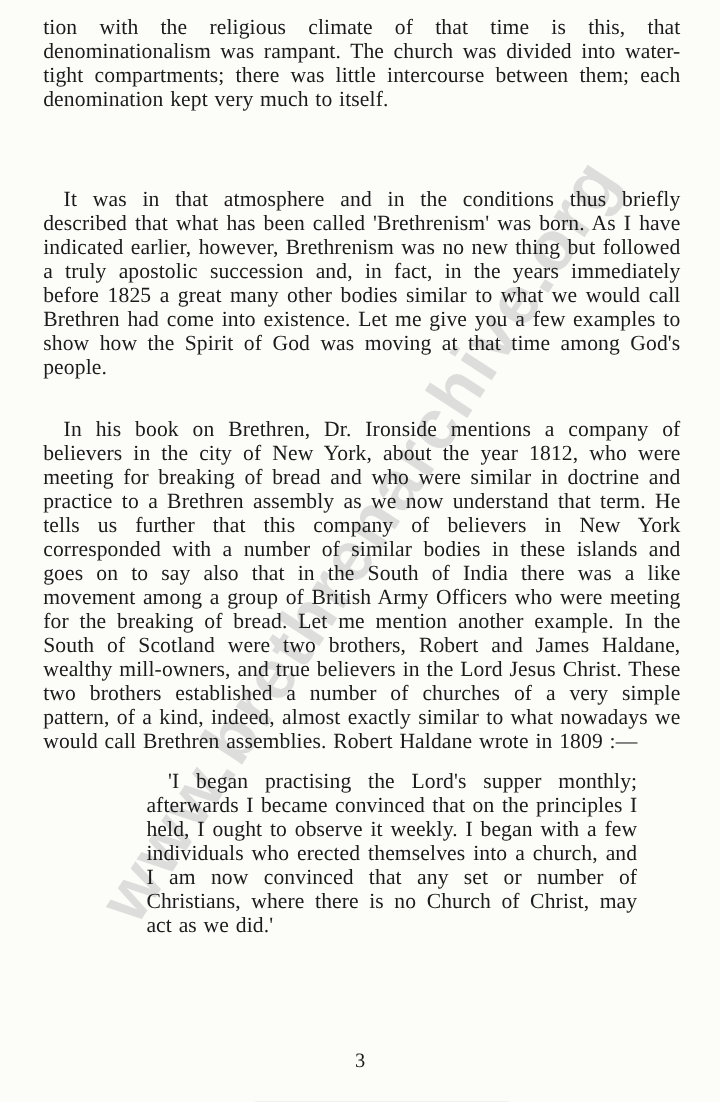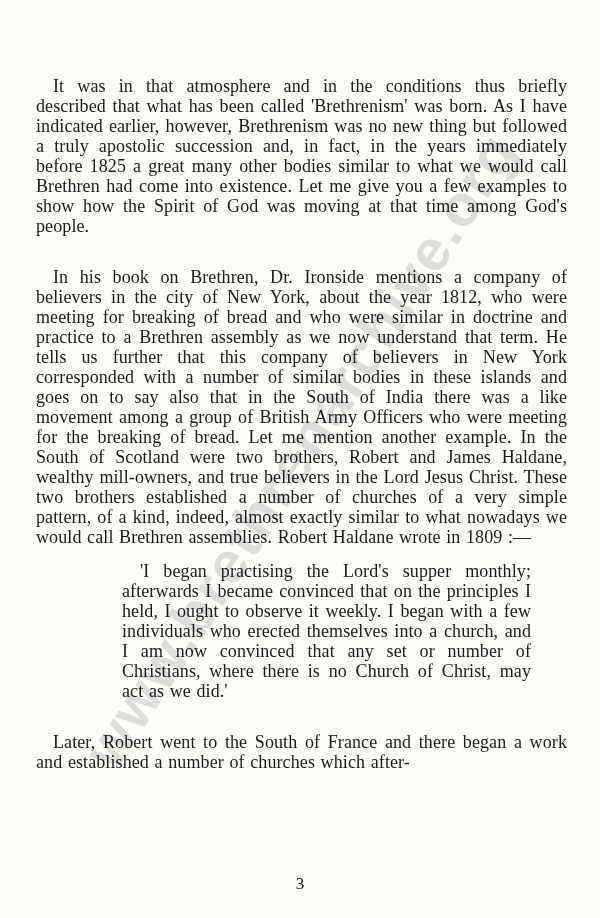--- a/index.html
+++ b/index.html
@@ -76,26 +76,26 @@
 </style>
 </head>
 <body>
 
 <div class="sheet">
 
   <div class="watermark">www.brethrenarchive.org</div>
 
   <div class="text-block">
 
+    <p class="para first">tion with the religious climate of that time is this, that denominationalism was rampant. The church was divided into water-tight compartments; there was little intercourse between them; each denomination kept very much to itself.</p>
 
     <p class="para indent gap-large">It was in that atmosphere and in the conditions thus briefly described that what has been called 'Brethrenism' was born. As I have indicated earlier, however, Brethrenism was no new thing but followed a truly apostolic succession and, in fact, in the years immediately before 1825 a great many other bodies similar to what we would call Brethren had come into existence. Let me give you a few examples to show how the Spirit of God was moving at that time among God's people.</p>
 
     <p class="para indent spaced">In his book on Brethren, Dr. Ironside mentions a company of believers in the city of New York, about the year 1812, who were meeting for breaking of bread and who were similar in doctrine and practice to a Brethren assembly as we now understand that term. He tells us further that this company of believers in New York corresponded with a number of similar bodies in these islands and goes on to say also that in the South of India there was a like movement among a group of British Army Officers who were meeting for the breaking of bread. Let me mention another example. In the South of Scotland were two brothers, Robert and James Haldane, wealthy mill-owners, and true believers in the Lord Jesus Christ. These two brothers established a number of churches of a very simple pattern, of a kind, indeed, almost exactly similar to what nowadays we would call Brethren assemblies. Robert Haldane wrote in 1809 :—</p>
 
     <p class="para quote">'I began practising the Lord's supper monthly; afterwards I became convinced that on the principles I held, I ought to observe it weekly. I began with a few individuals who erected themselves into a church, and I am now convinced that any set or number of Christians, where there is no Church of Christ, may act as we did.'</p>
 
-    <p class="para indent spaced">Later, Robert went to the South of France and there began a work and established a number of churches which after-</p>
 
   </div>
 
   <div class="page-number">3</div>
 
 </div>
 
 </body></html>

